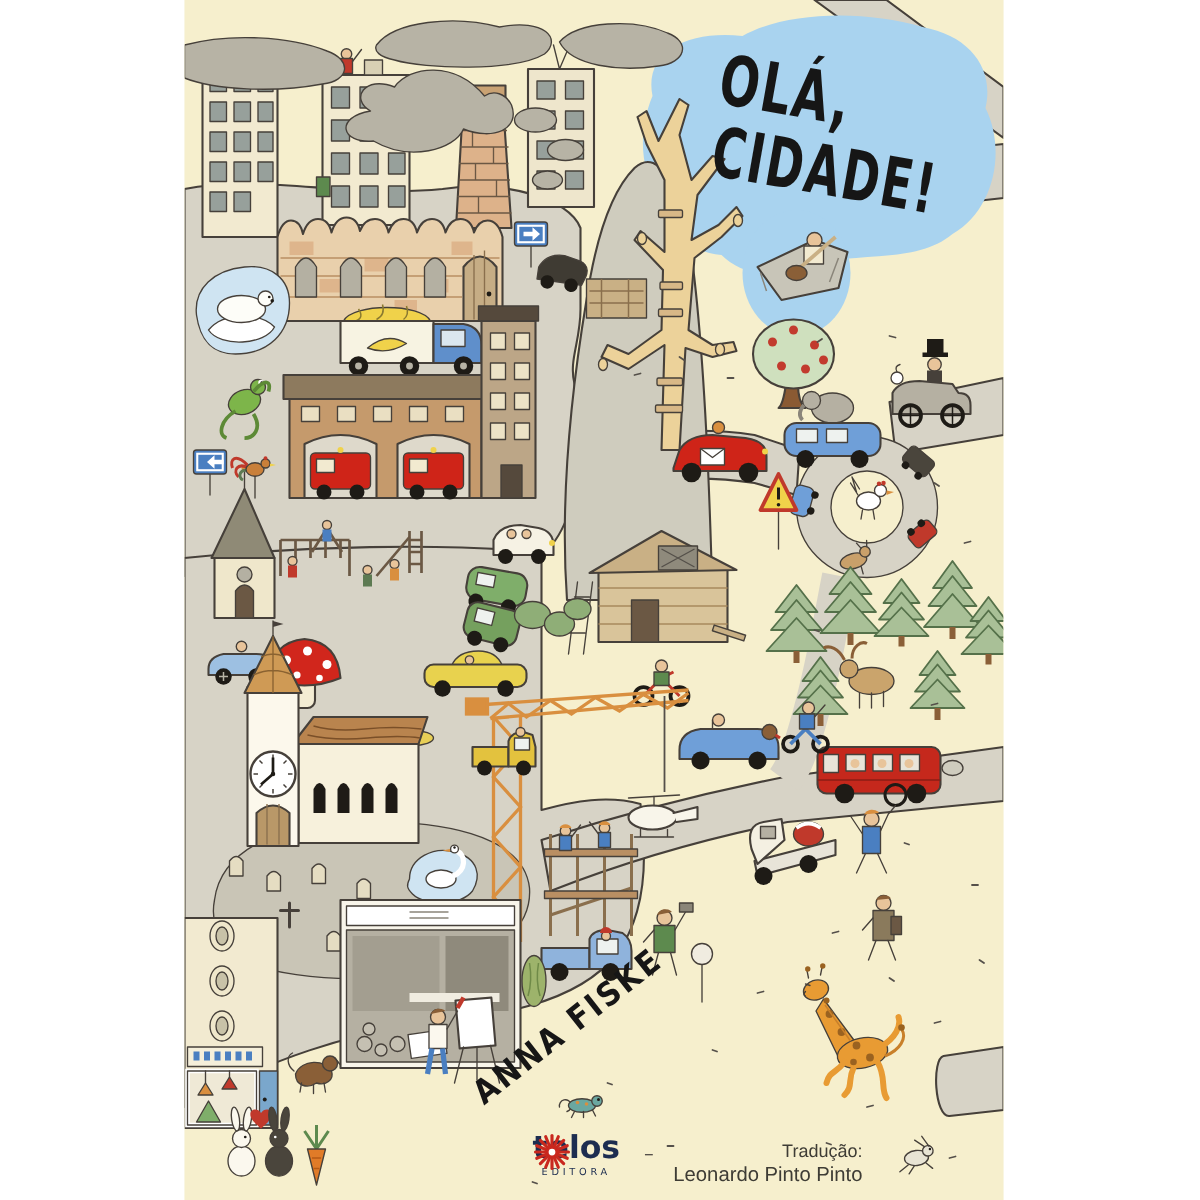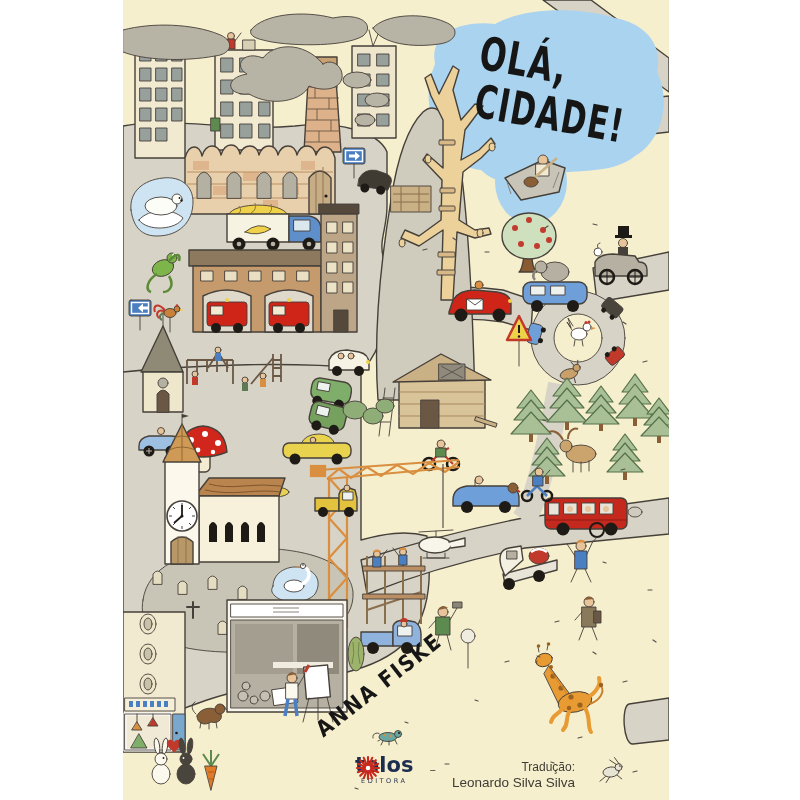--- a/index.html
+++ b/index.html
@@ -910,17 +910,17 @@
           <line x1="13" y1="13" x2="13" y2="2" transform="rotate(315 13 13)"></line>
           <line x1="13" y1="13" x2="13" y2="2" transform="rotate(337.5 13 13)"></line>
         </g>
         <circle cx="13" cy="13" r="3" fill="#ffffff" stroke="#c9281e" stroke-width="1.5"></circle>
       </svg>
       <span class="pub-dash">–</span>
     </div>
 
     <div class="trans">
       <div class="trans-label">Tradução:</div>
-      <div class="trans-name">Leonardo Silva Silva</div>
+      <div class="trans-name">Leonardo Pinto Pinto</div>
     </div>
 
   </div>
 </div>
 
 </body></html>

